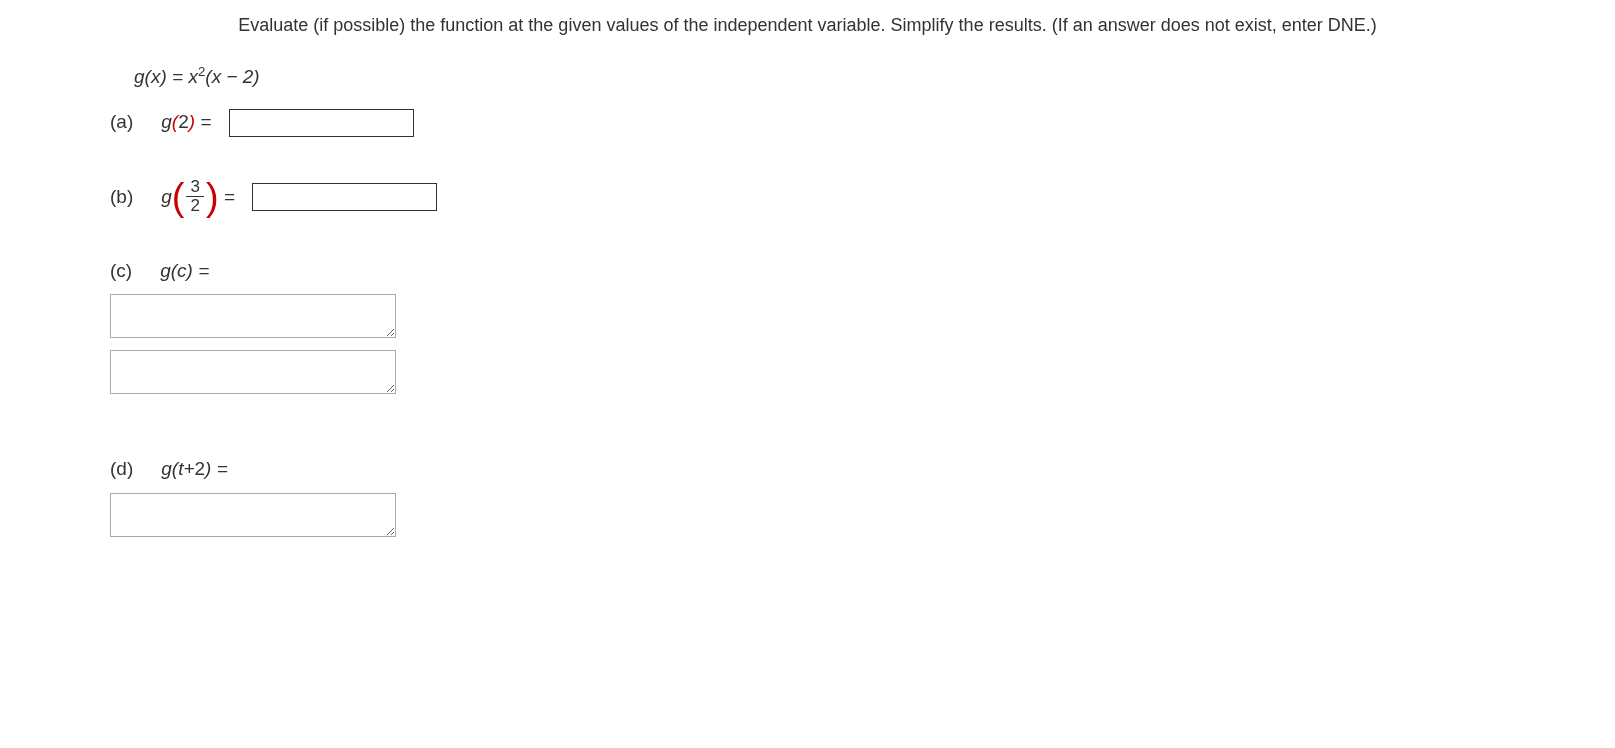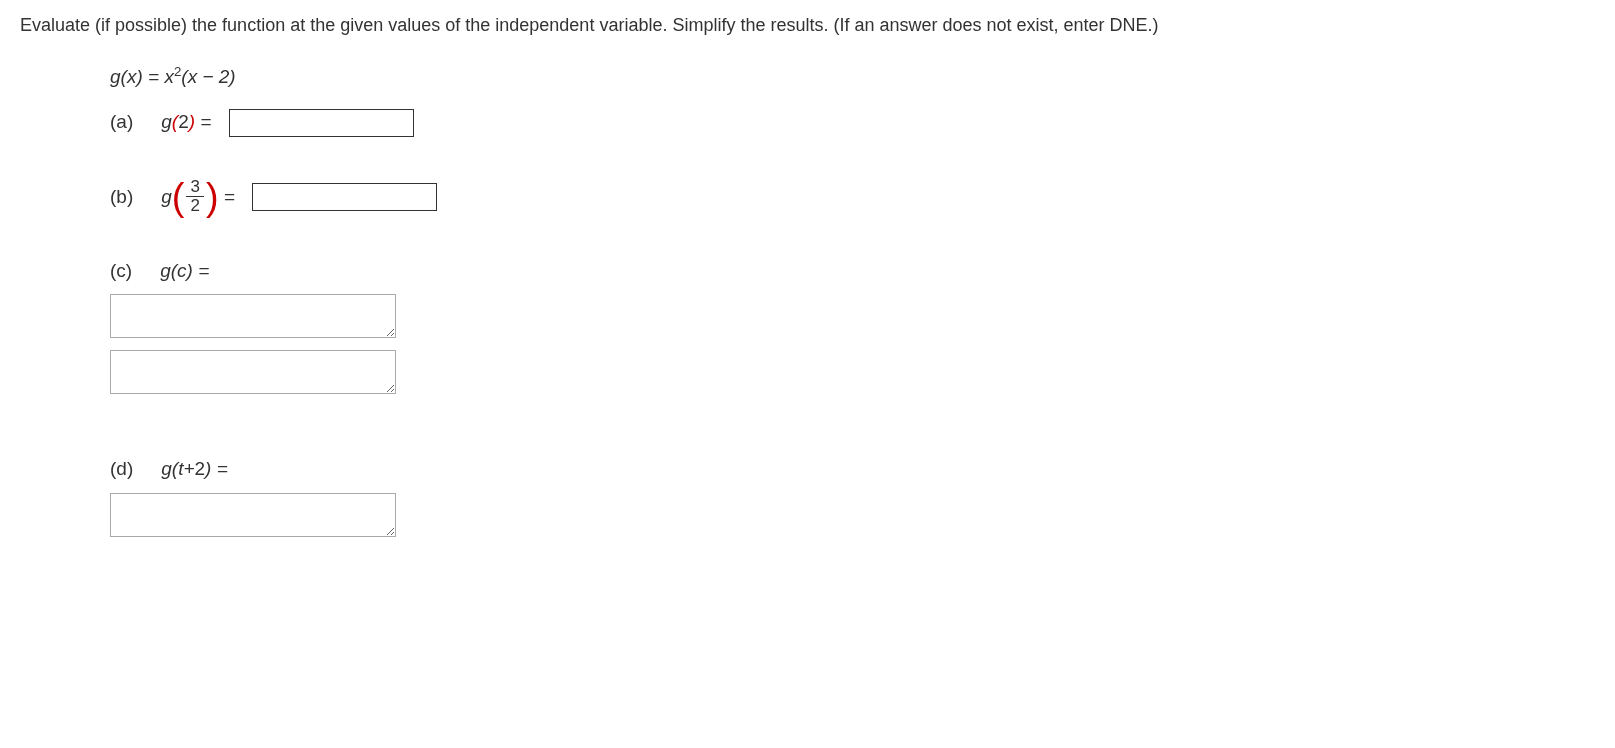--- a/index.html
+++ b/index.html
@@ -10,29 +10,31 @@
     body {
       font-family: Verdana, Geneva, sans-serif;
       font-size: 18px;
       color: #333;
       padding: 10px 20px;
       line-height: 1.6;
     }
     .instructions {
       margin-bottom: 20px;
       line-height: 1.7;
+      text-align: center;
     }
     .problem-content {
       padding-left: 90px;
     }
     .function-def {
       font-style: italic;
       font-family: Verdana, Geneva, sans-serif;
       margin-bottom: 15px;
       font-size: 19px;
+      margin-left: 24px;
     }
     .part {
       margin-bottom: 40px;
     }
     .part-row {
       display: flex;
       align-items: center;
       gap: 8px;
     }
     .part-label {

